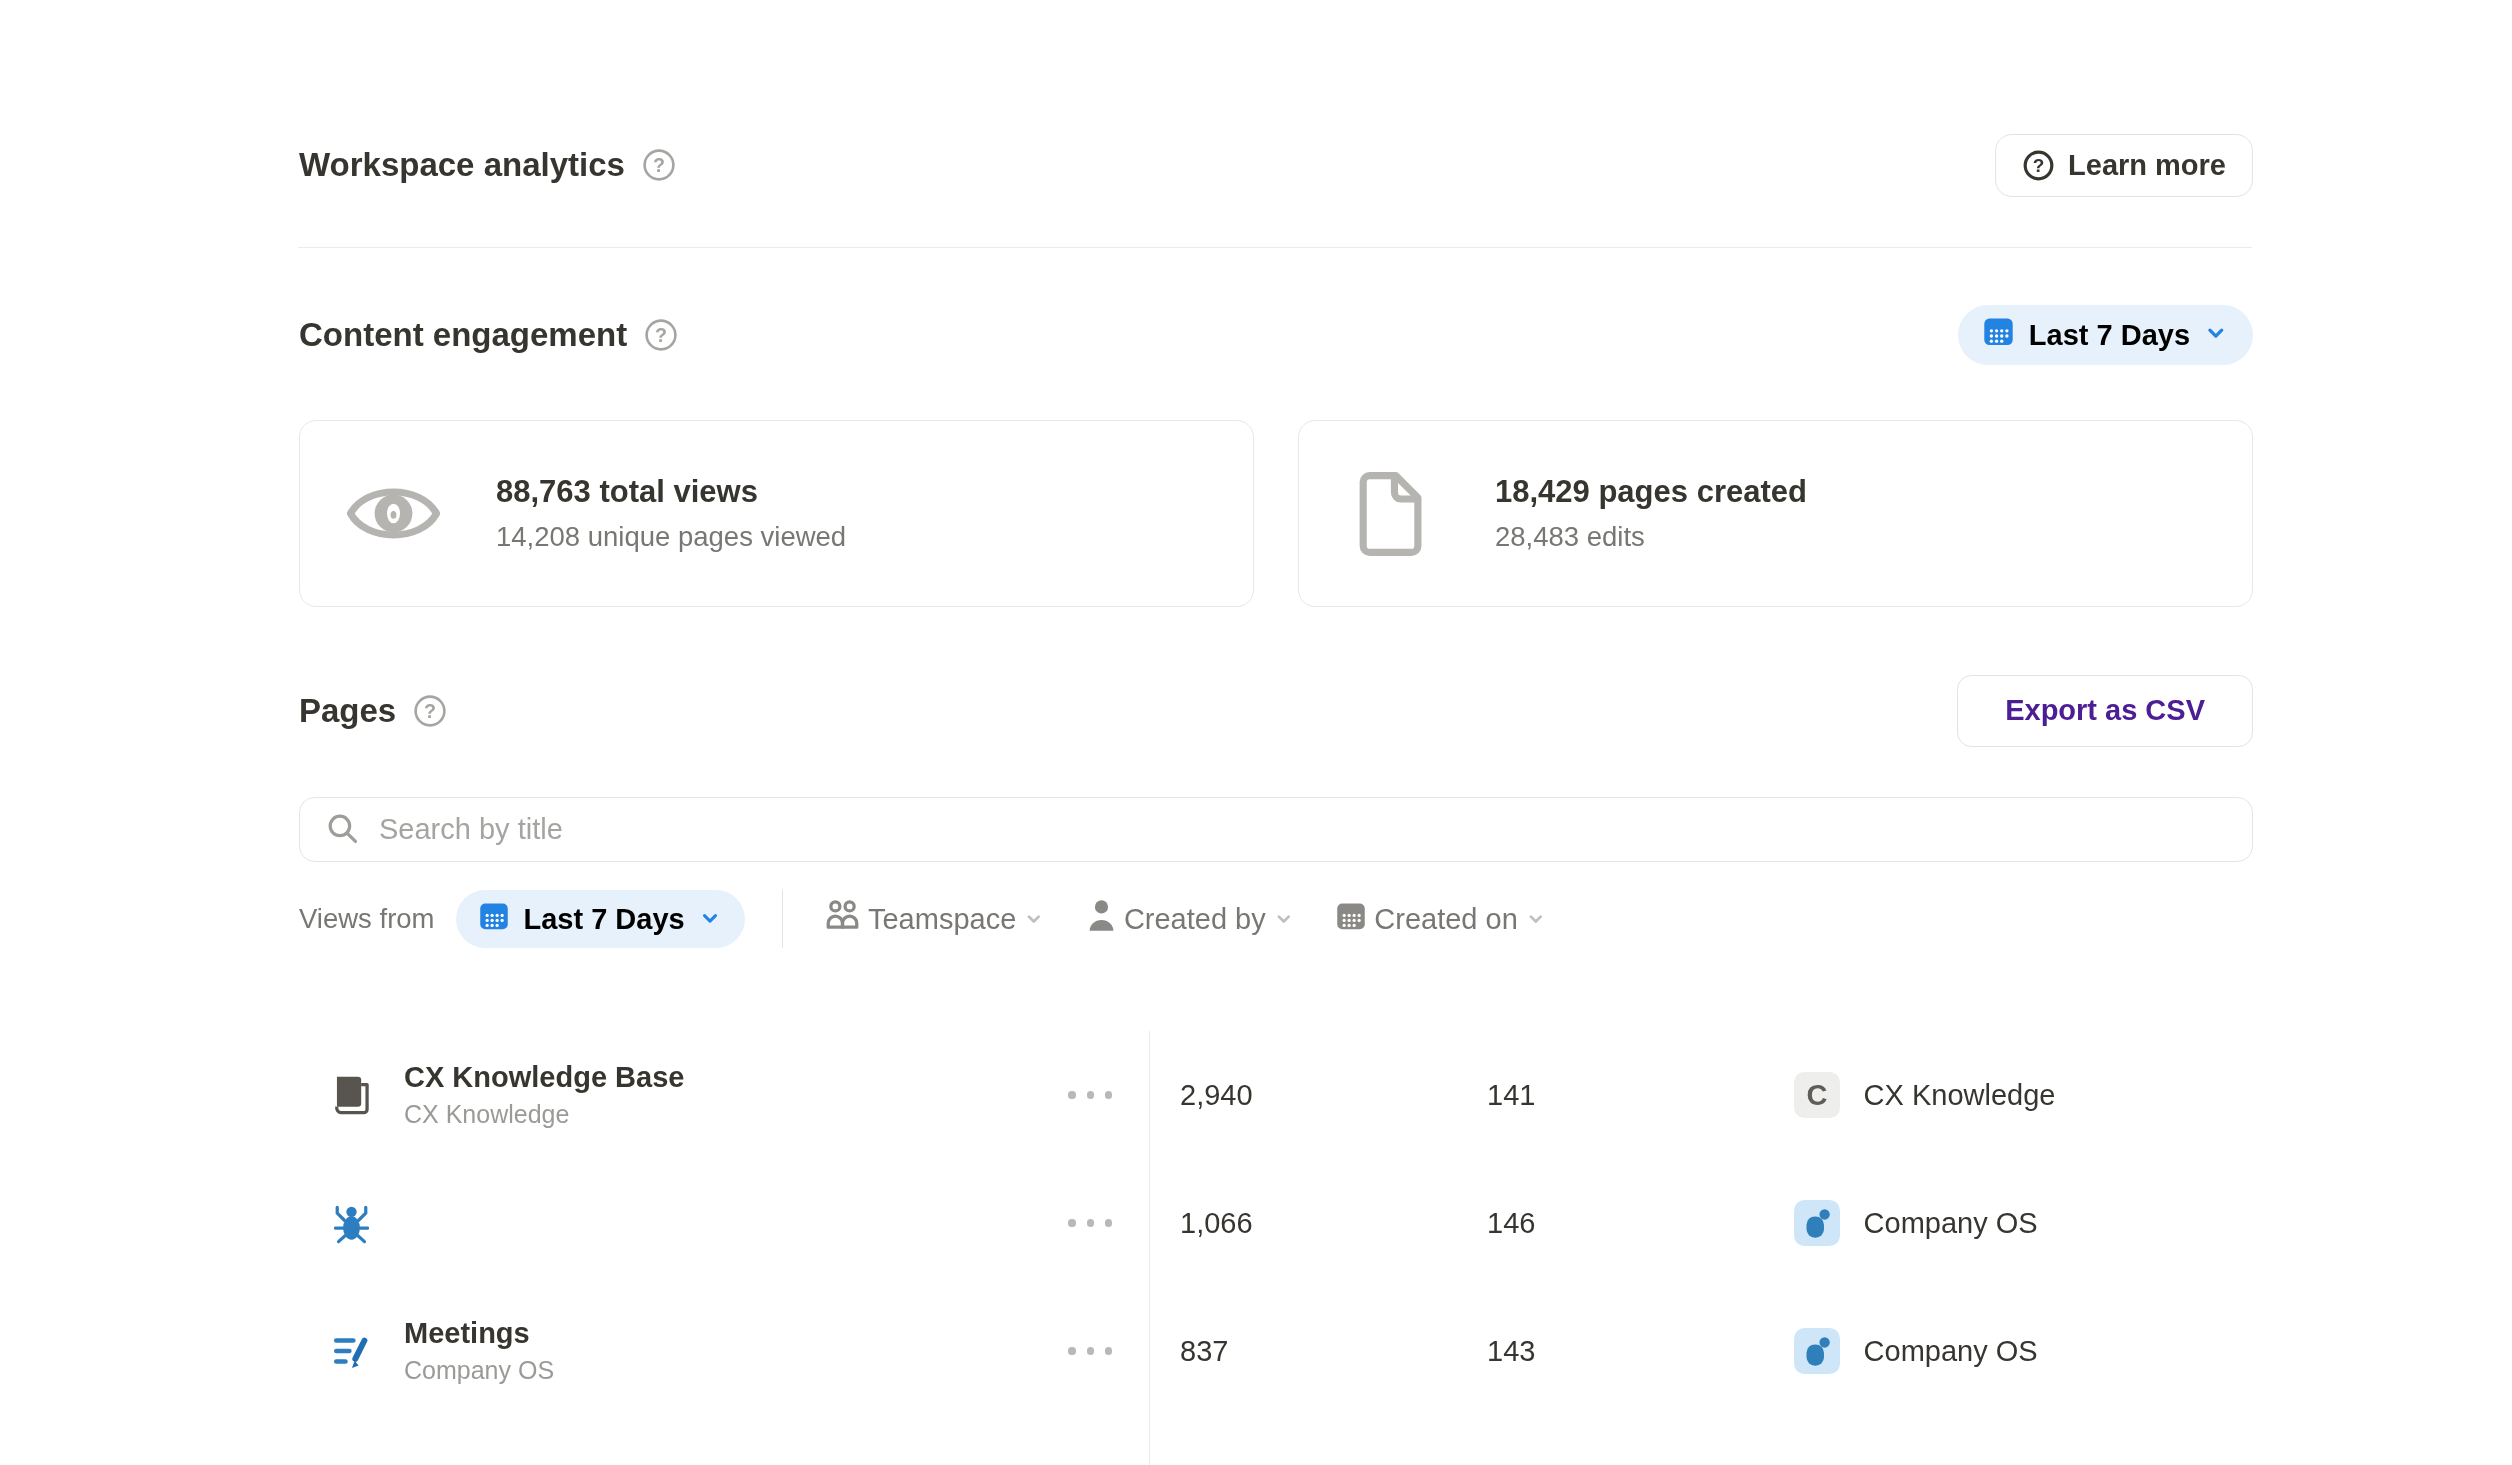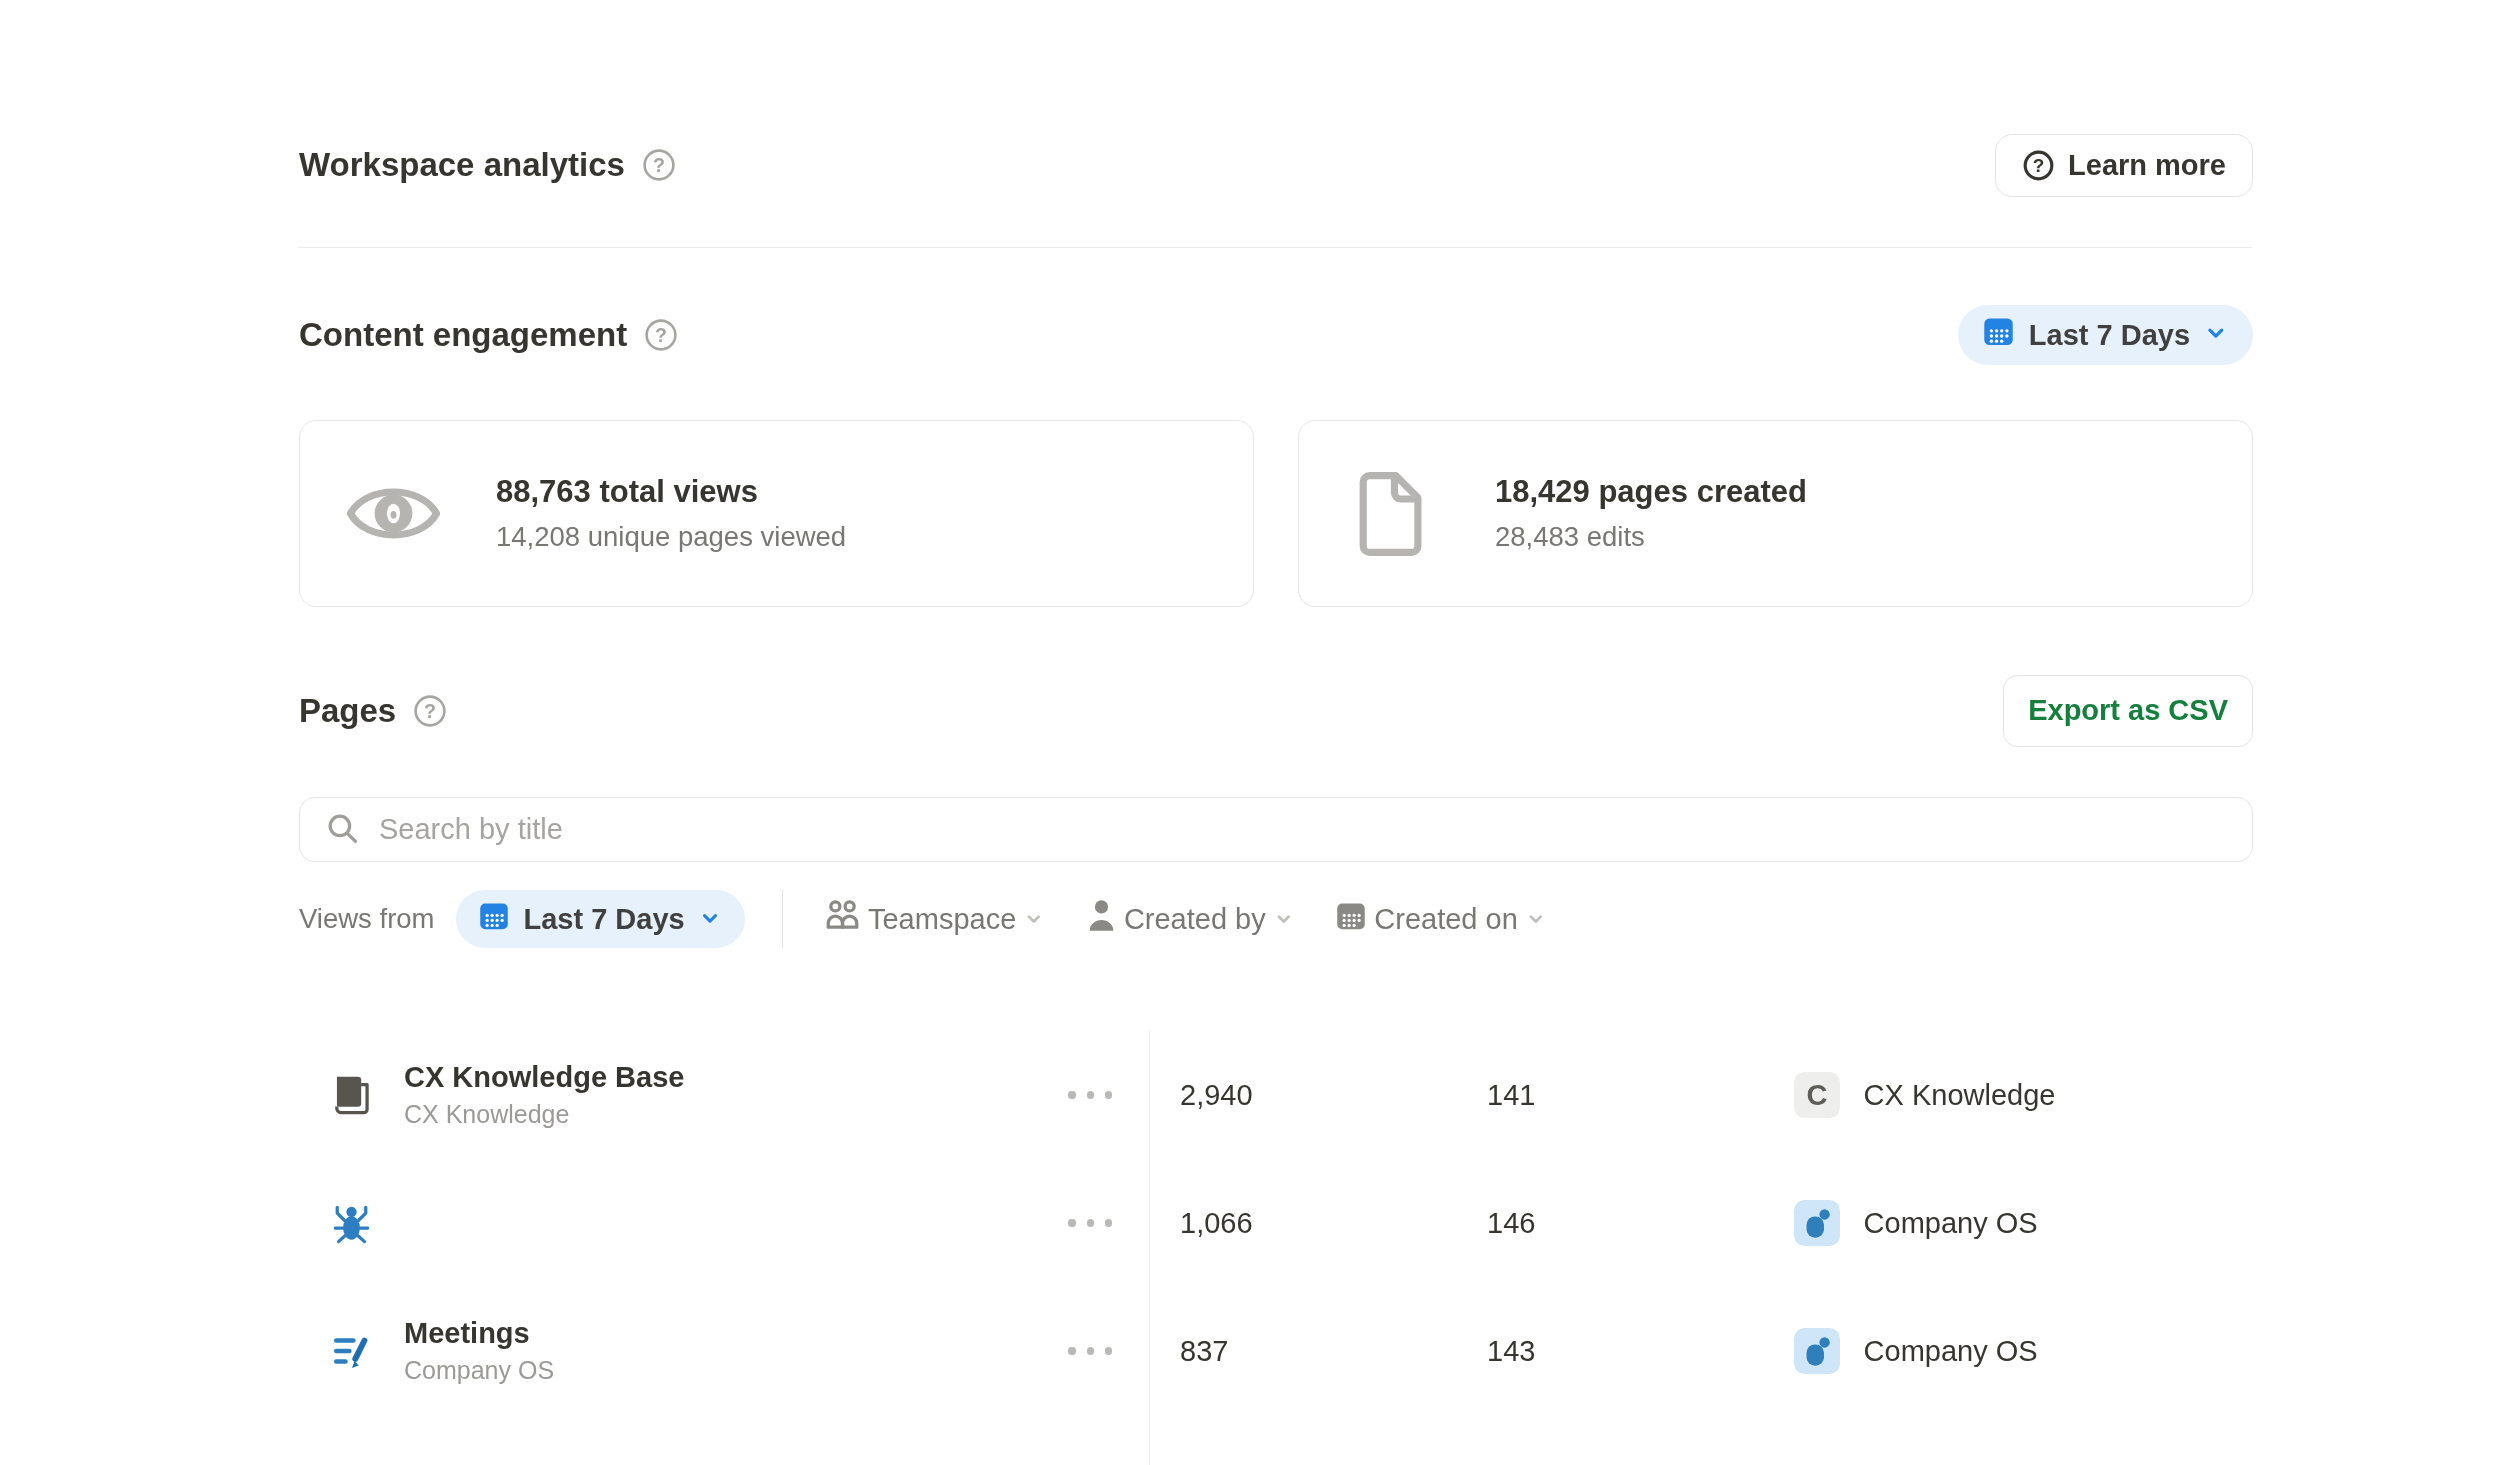--- a/index.html
+++ b/index.html
@@ -11,33 +11,33 @@
   .header-row{top:131px;height:68px;display:flex;align-items:center;justify-content:space-between;}
   .section-title{font-size:33px;font-weight:700;color:#37352f;display:flex;align-items:center;gap:17px;}
   .help{display:inline-flex;align-items:center;justify-content:center;}
   .btn{display:flex;align-items:center;gap:13px;border:1.3px solid #e3e3e0;border-radius:17px;
        background:#fff;height:63px;padding:0 26px;font-size:29px;font-weight:600;color:#37352f;cursor:pointer;}
   .divider{position:absolute;left:298px;width:1954px;height:1.3px;background:#ebebe9;}
 
   
   .engagement-row{top:301px;height:68px;display:flex;align-items:center;justify-content:space-between;}
   .pill{display:flex;align-items:center;gap:14.4px;background:#e7f1fb;border-radius:39px;
-        height:60px;padding:0 25px;font-size:29px;font-weight:600;color:#404040;cursor:pointer;}
+        height:60px;padding:0 25px;font-size:29px;font-weight:600;color:#000000;cursor:pointer;}
   .cards{top:420px;display:flex;gap:44px;}
   .card{flex:1;height:187px;border:1.3px solid #e7e7e5;border-radius:17px;display:flex;align-items:center;
         padding-left:44px;box-sizing:border-box;}
   .card-icon{width:98px;display:flex;align-items:center;justify-content:center;}
   .card-text{margin-left:54px;display:flex;flex-direction:column;gap:11.8px;}
   .card-primary{font-size:31px;font-weight:700;color:#37352f;}
   .card-secondary{font-size:27.5px;color:#787774;}
 
   
   .pages-row{top:673px;height:75px;display:flex;align-items:center;justify-content:space-between;}
-  .export-btn{height:72px;padding:0 24px;border:1.3px solid #e3e3e0;border-radius:14.4px;background:#fff;
-        font-size:29px;font-weight:600;color:#15803d;display:flex;align-items:center;cursor:pointer;}
+  .export-btn{height:72px;padding:0 47px;border:1.3px solid #e3e3e0;border-radius:14.4px;background:#fff;
+        font-size:29px;font-weight:600;color:#4c1d95;display:flex;align-items:center;cursor:pointer;}
   .search-wrap{top:797px;height:65px;border:1.3px solid #e5e5e3;border-radius:15.7px;display:flex;
         align-items:center;padding:0 25px;box-sizing:border-box;gap:17px;}
   .search-wrap input{flex:1;border:none;outline:none;font-size:29px;color:#37352f;background:transparent;
         font-family:inherit;}
   .search-wrap input::placeholder{color:#a5a4a1;}
 
   .filters{top:890px;height:58px;display:flex;align-items:center;}
   .views-from{font-size:27.5px;color:#787774;margin-right:21px;}
   .pill.small{height:58px;padding:0 23.6px;font-size:29px;}
   .vsep{width:1.3px;height:58px;background:#e5e5e3;margin:0 42px 0 37px;}

